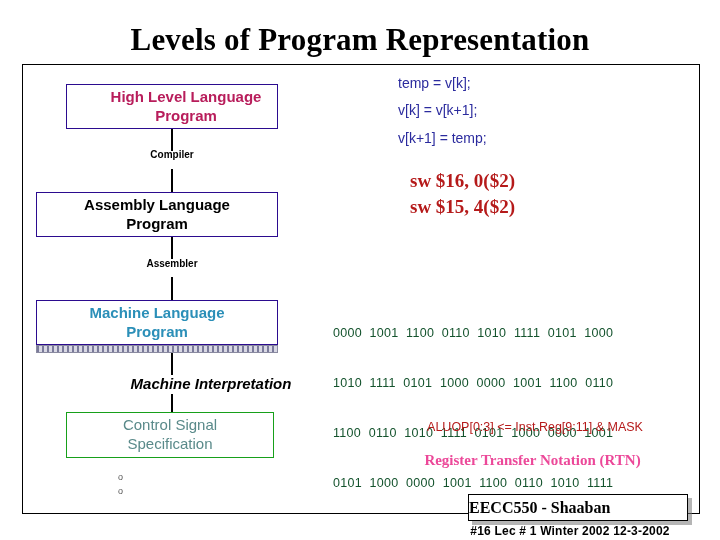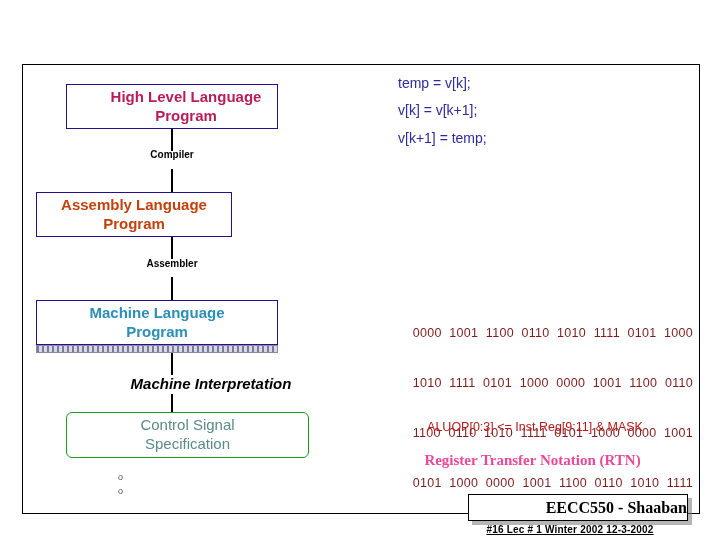--- a/index.html
+++ b/index.html
@@ -33,30 +33,30 @@
     font-weight:bold;
     line-height:1.25;
     display:flex;align-items:center;justify-content:center;
     flex-direction:column;
   }
   #hll-box{
     left:66px;top:84px;width:212px;height:45px;
     border-color:#2b0b8f;color:#b81d5b;font-size:15px;padding-left:28px;
   }
   #asm-box{
-    left:36px;top:192px;width:196px;height:45px;
-    border-color:#2b0b8f;color:#c2410c;font-size:15px;
+    left:36px;top:192px;width:242px;height:45px;
+    border-color:#2b0b8f;color:#000000;font-size:15px;
   }
   #mach-box{
     left:36px;top:300px;width:242px;height:45px;
     border-color:#2b0b8f;color:#2b8fb8;font-size:15px;
   }
   #ctrl-box{
-    left:66px;top:412px;width:243px;height:46px;
-    border-color:#17a01a;color:#5a8a8a;font-size:15px;font-weight:normal;border-radius:6px;
+    left:66px;top:412px;width:208px;height:46px;
+    border-color:#17a01a;color:#5a8a8a;font-size:15px;font-weight:normal;
   }
   .hatch{
     position:absolute;left:36px;top:345px;width:242px;height:8px;
     background:
       repeating-linear-gradient(90deg,#7a7a9a 0 2px, #d8d8e4 2px 5px);
     border:1px solid #8a8aa0;box-sizing:border-box;
   }
   .connector{
     position:absolute;width:1.5px;background:#000;
   }
@@ -78,54 +78,54 @@
     position:absolute;left:398px;top:70px;width:300px;
     font-size:14px;color:#2b2b9e;line-height:1.95;
   }
   .asm-code{
     position:absolute;left:410px;top:168px;width:300px;
     font-family:"Liberation Serif", serif;
     font-weight:bold;font-size:19px;color:#b51a1a;line-height:1.35;
   }
   .bits{
     position:absolute;left:333px;top:292px;width:360px;
-    font-size:12.5px;color:#7f1d1d;line-height:1.33;
+    font-size:12.5px;color:#14532d;line-height:1.33;
     letter-spacing:0.3px;
     white-space:pre;
-    text-align:right;
   }
   .aluop{
     position:absolute;left:370px;top:420px;width:330px;text-align:center;
     font-size:12.5px;color:#b51a1a;
   }
   .rtn{
     position:absolute;left:360px;top:452px;width:345px;text-align:center;
     font-family:"Liberation Serif", serif;
     font-weight:bold;font-size:15px;color:#ec4899;
   }
 
   
   .footer-box{
     position:absolute;left:468px;top:494px;width:218px;height:25px;
     background:#ffffff;border:1.5px solid #000;
     box-shadow:4px 4px 0 rgba(120,120,120,0.55);
-    display:flex;align-items:center;justify-content:flex-end;
+    display:flex;align-items:center;justify-content:flex-start;
     font-family:"Liberation Serif", serif;
     font-weight:bold;font-size:16px;color:#000;
   }
   .footer-note{
     position:absolute;left:430px;top:524px;width:280px;text-align:center;
-    font-size:10px;font-weight:bold;color:#000;letter-spacing:0.2px;text-decoration:underline;
+    font-size:12px;font-weight:bold;color:#000;letter-spacing:0.2px;
   }
 </style>
 </head>
 <body>
 
 <div class="slide">
 
+  <div class="title">Levels of Program Representation</div>
 
   <div class="frame"></div>
 
   <div class="box" id="hll-box">
     <span style="white-space:pre-line">High Level Language
 Program</span>
   </div>
 
   <div class="connector" style="left:171px;top:129px;height:22px;"></div>
   <div class="step-label" id="compiler-label">Compiler</div>
@@ -158,20 +158,22 @@
   <div class="bullet" id="b1">o</div>
   <div class="bullet" id="b2">o</div>
 
   <div class="hll-code">
     <div>temp = v[k];</div>
     <div>v[k] = v[k+1];</div>
     <div>v[k+1] = temp;</div>
   </div>
 
   <div class="asm-code">
+    <div>sw $16, 0($2)</div>
+    <div>sw $15, 4($2)</div>
   </div>
 
   <div class="bits">
     <div>0000  1001  1100  0110  1010  1111  0101  1000</div>
     <div>1010  1111  0101  1000  0000  1001  1100  0110</div>
     <div>1100  0110  1010  1111  0101  1000  0000  1001</div>
     <div>0101  1000  0000  1001  1100  0110  1010  1111</div>
   </div>
 
   <div class="aluop">ALUOP[0:3] &lt;= Inst.Reg[9:11] &amp; MASK</div>

